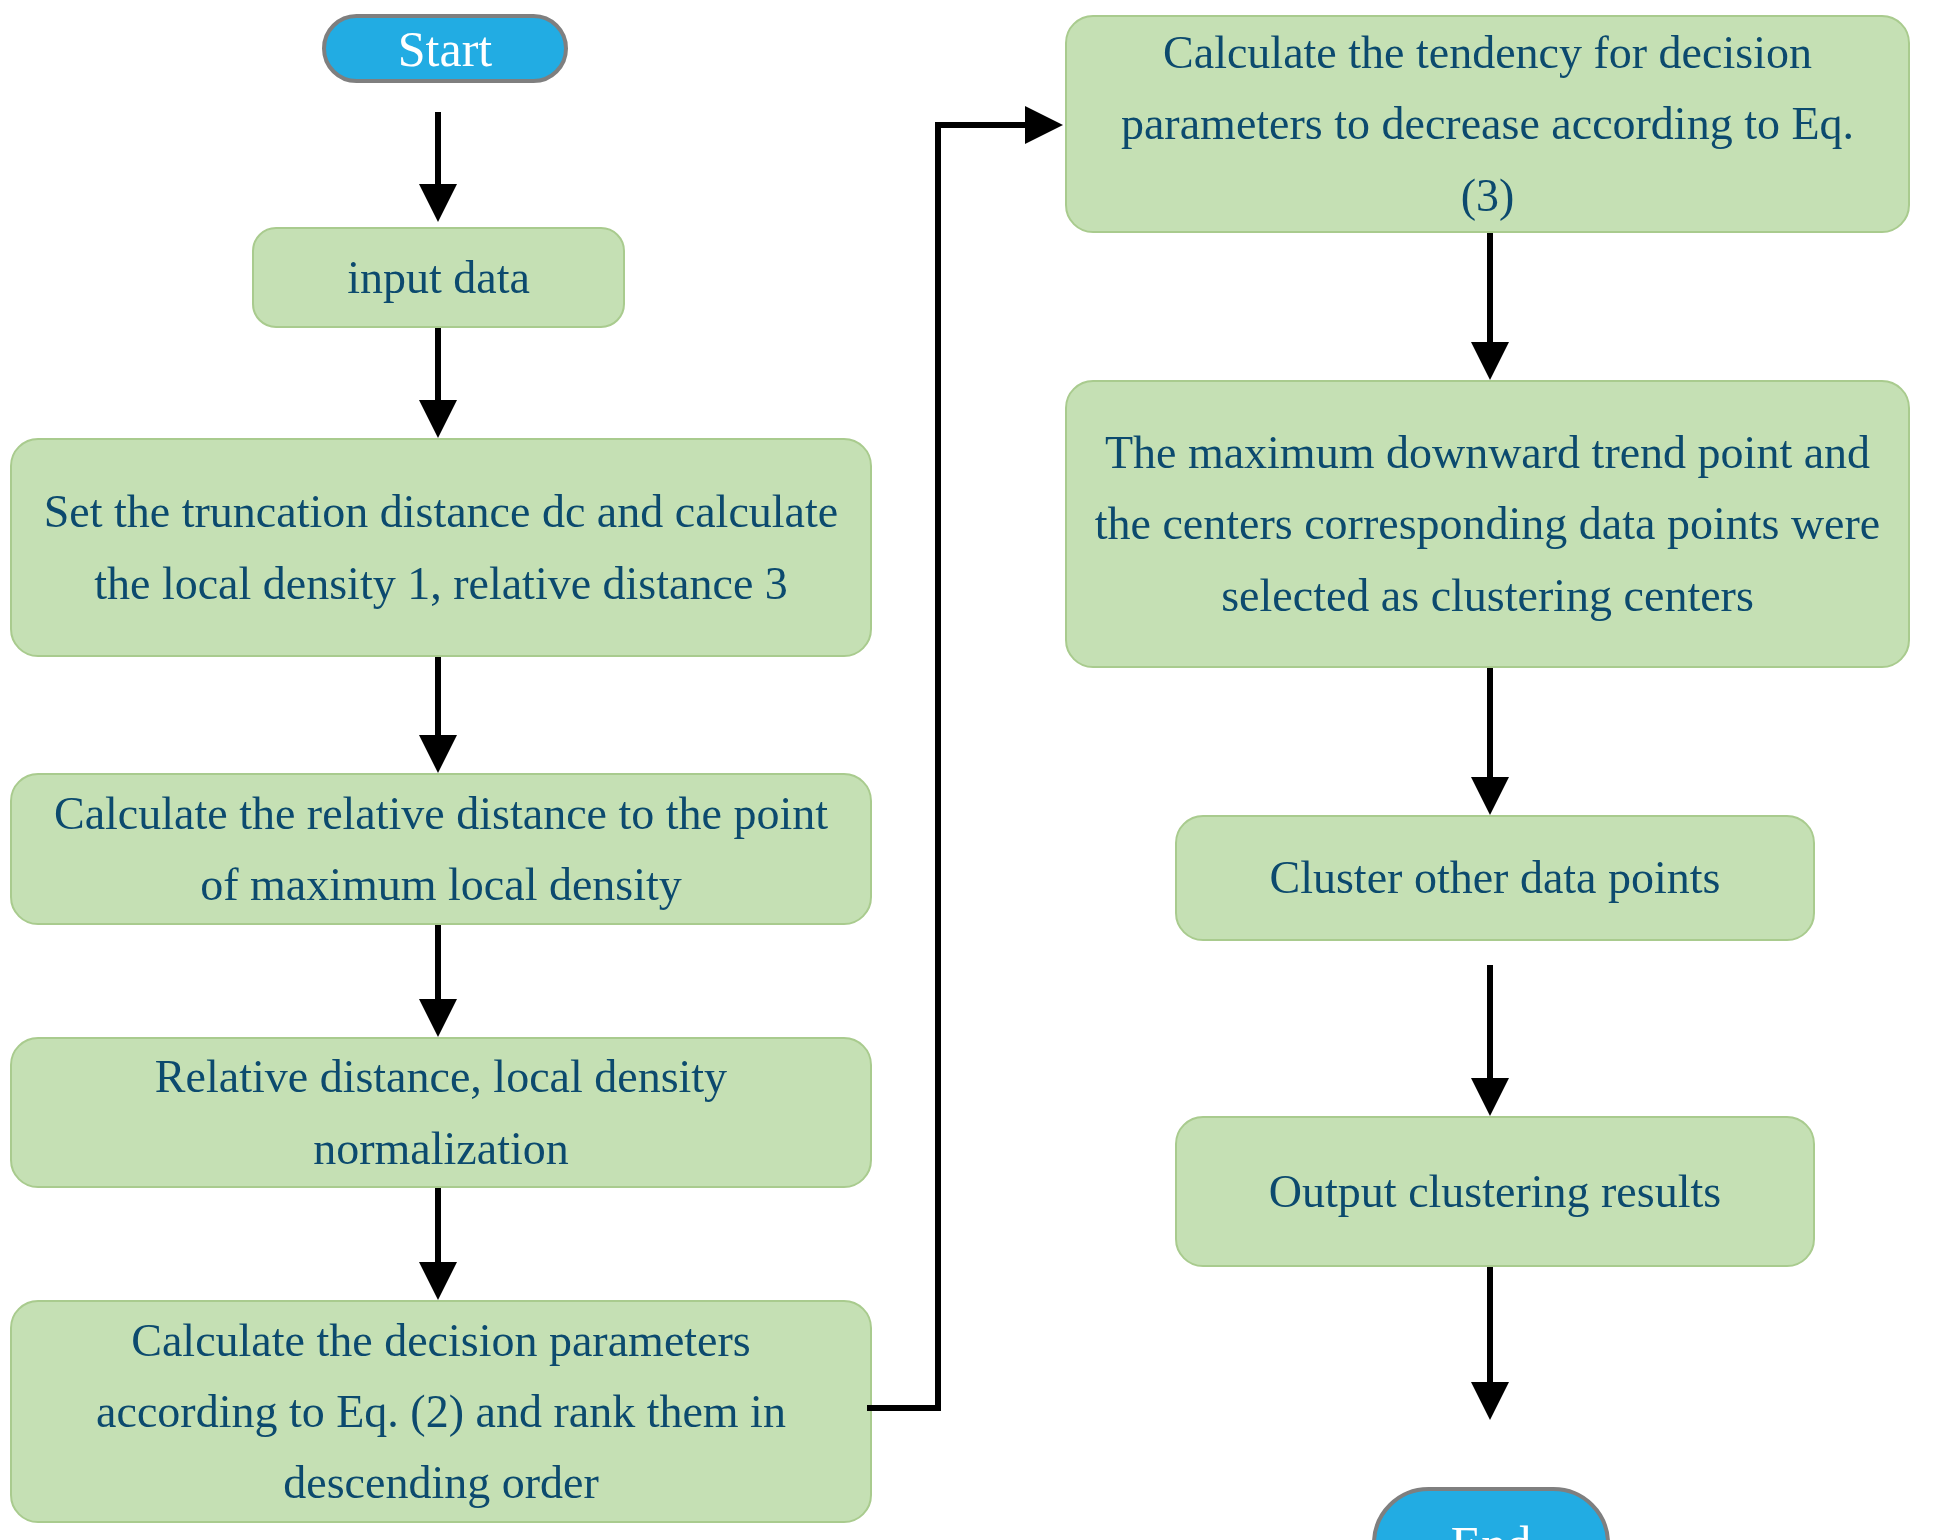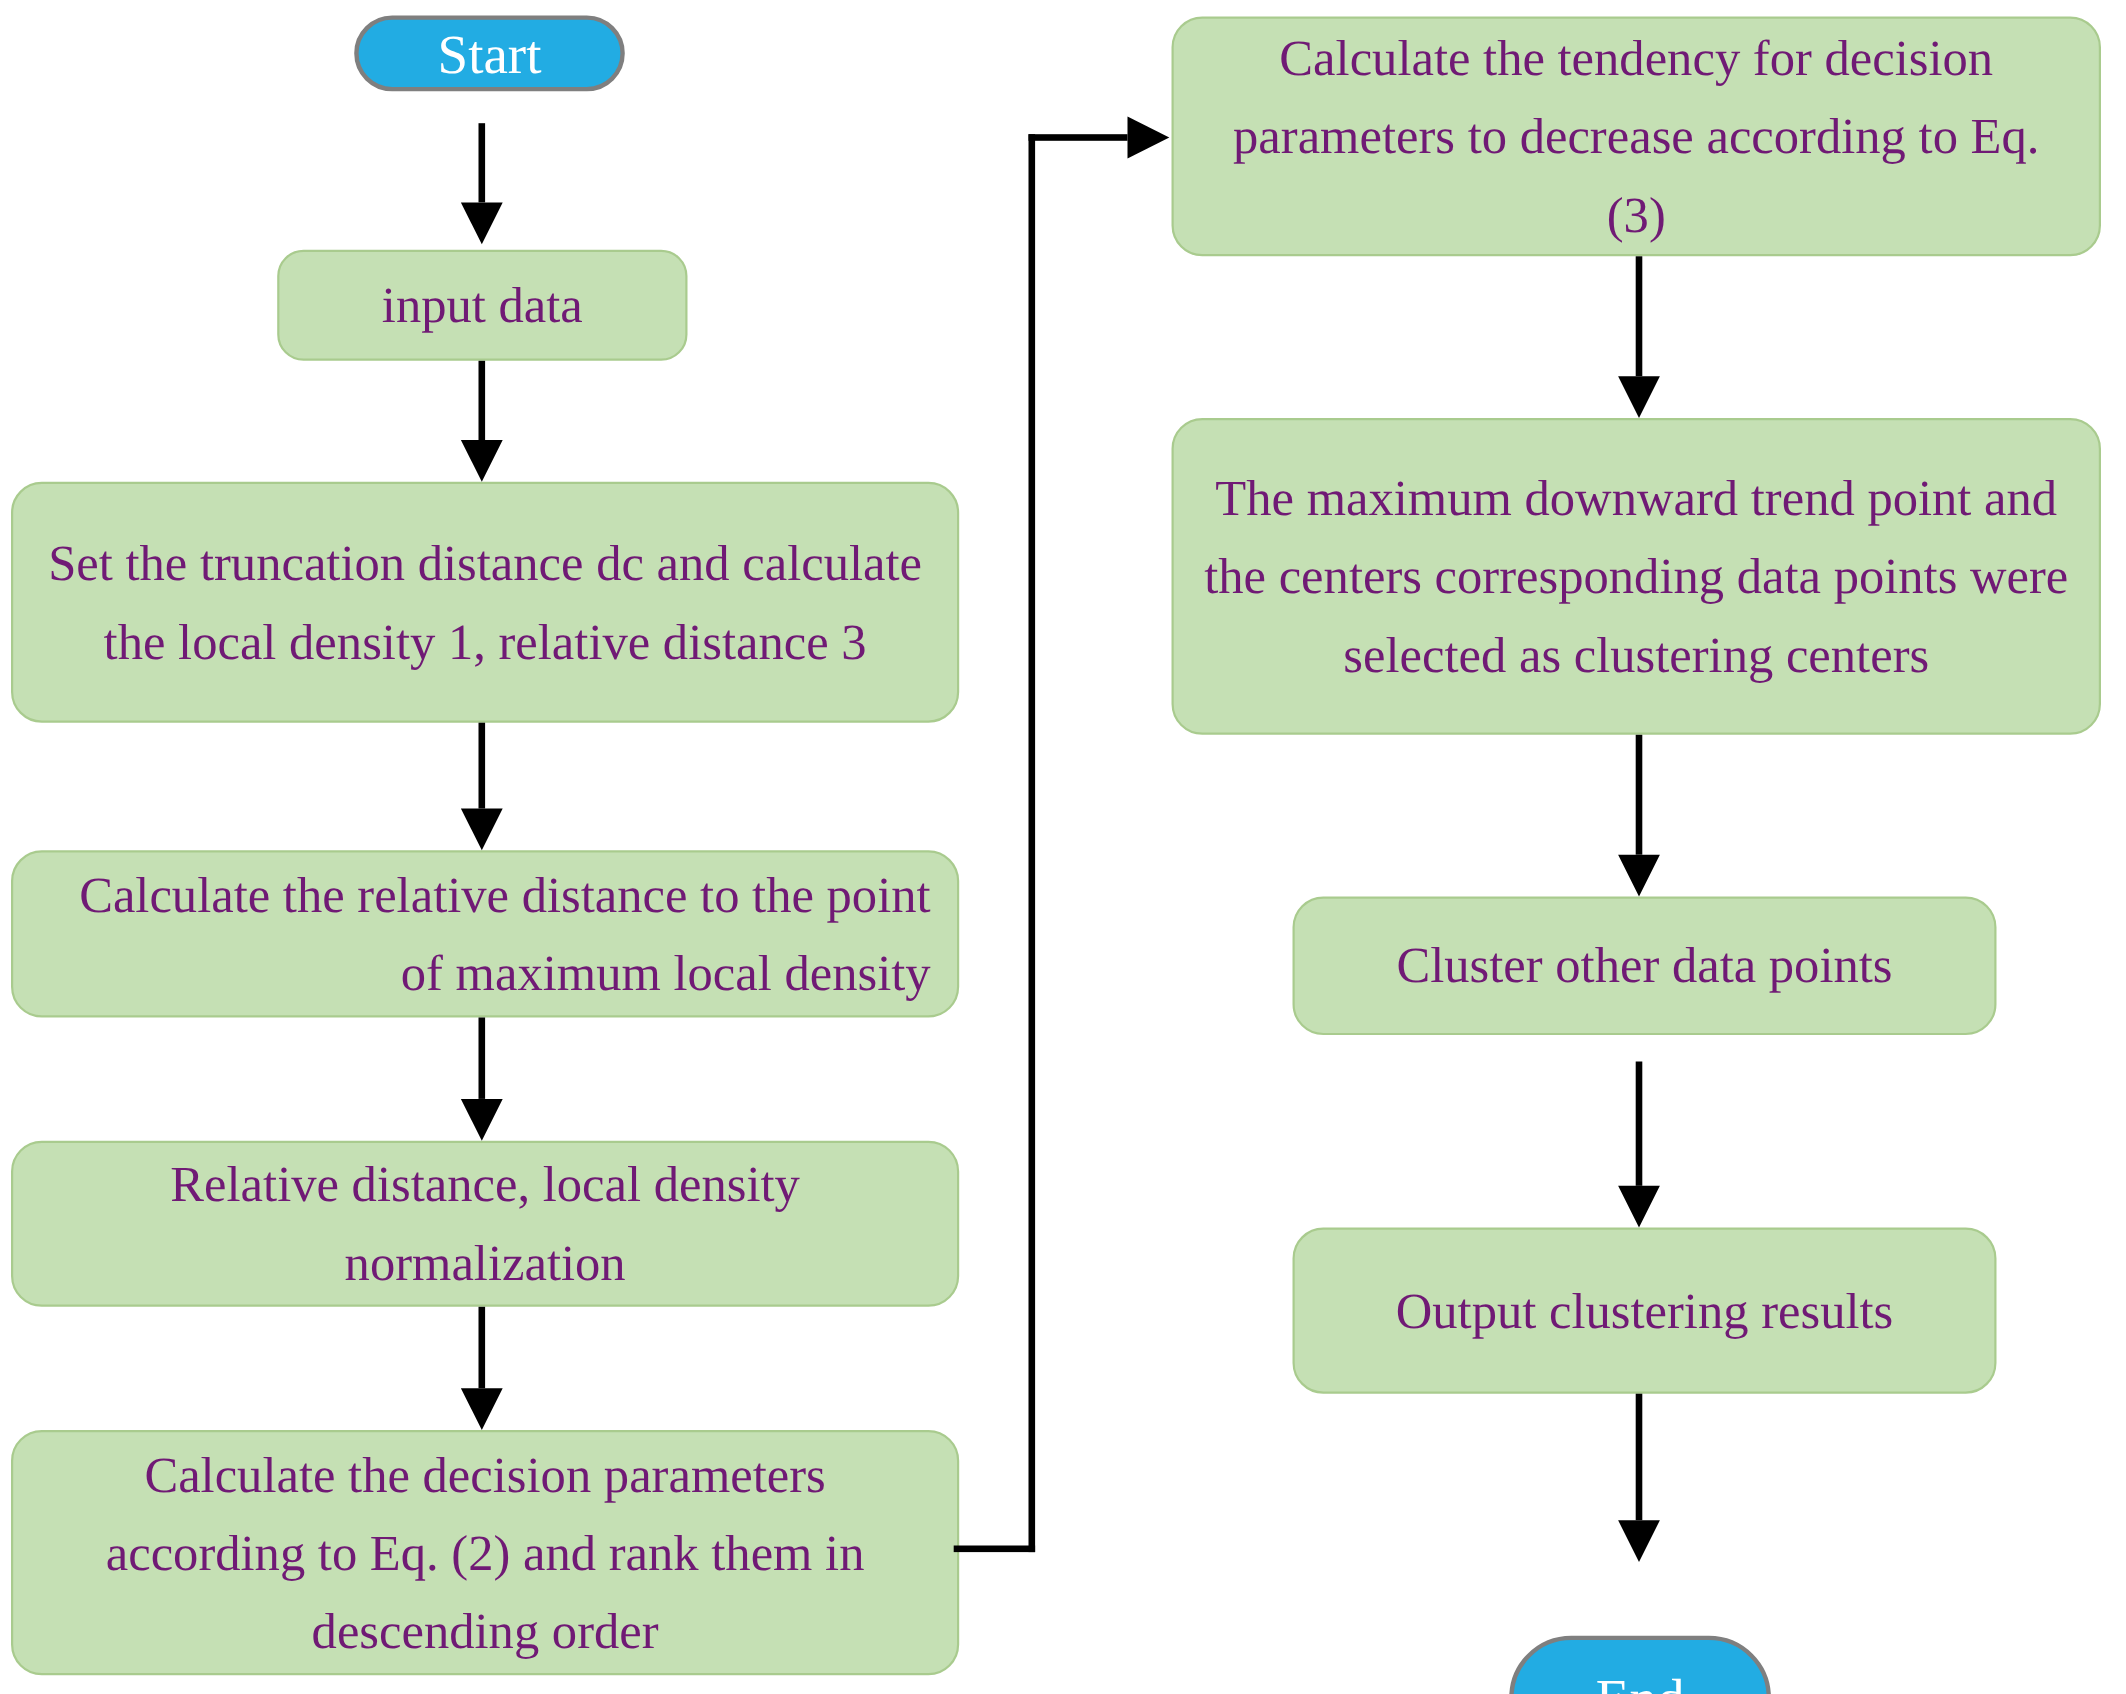--- a/index.html
+++ b/index.html
@@ -8,21 +8,21 @@
     width:1933px;height:1540px;
     background:#ffffff;
     font-family:"Liberation Serif", serif;
     overflow:hidden;
   }
   .node{
     position:absolute;
     display:flex;align-items:center;justify-content:center;
     text-align:center;
     box-sizing:border-box;
-    color:#701a75;
+    color:#0c4a6e;
   }
   .process{
     background:#c5e0b4;
     border:2px solid #a9cb8e;
     border-radius:28px;
     font-size:46px;
     line-height:1.55;
     padding:0 24px;
   }
   .terminal{
@@ -51,21 +51,21 @@
 <body>
 
 <div class="canvas">
 
   <div class="node terminal" style="left:322px;top:14px;width:246px;height:69px;">Start</div>
 
   <div class="node process" style="left:252px;top:227px;width:373px;height:101px;border-radius:24px;">input data</div>
 
   <div class="node process" style="left:10px;top:438px;width:862px;height:219px;">Set the truncation distance dc and calculate the local density 1, relative distance 3</div>
 
-  <div class="node process" style="left:10px;top:773px;width:862px;height:152px;text-align:right;">Calculate the relative distance to the point of maximum local density</div>
+  <div class="node process" style="left:10px;top:773px;width:862px;height:152px;">Calculate the relative distance to the point of maximum local density</div>
 
   <div class="node process" style="left:10px;top:1037px;width:862px;height:151px;">Relative distance, local density normalization</div>
 
   <div class="node process" style="left:10px;top:1300px;width:862px;height:223px;">Calculate the decision parameters according to Eq. (2) and rank them in descending order</div>
 
   <div class="node process" style="left:1065px;top:15px;width:845px;height:218px;">Calculate the tendency for decision parameters to decrease according to Eq. (3)</div>
 
   <div class="node process" style="left:1065px;top:380px;width:845px;height:288px;">The maximum downward trend point and the centers corresponding data points were selected as clustering centers</div>
 
   <div class="node process" style="left:1175px;top:815px;width:640px;height:126px;">Cluster other data points</div>

